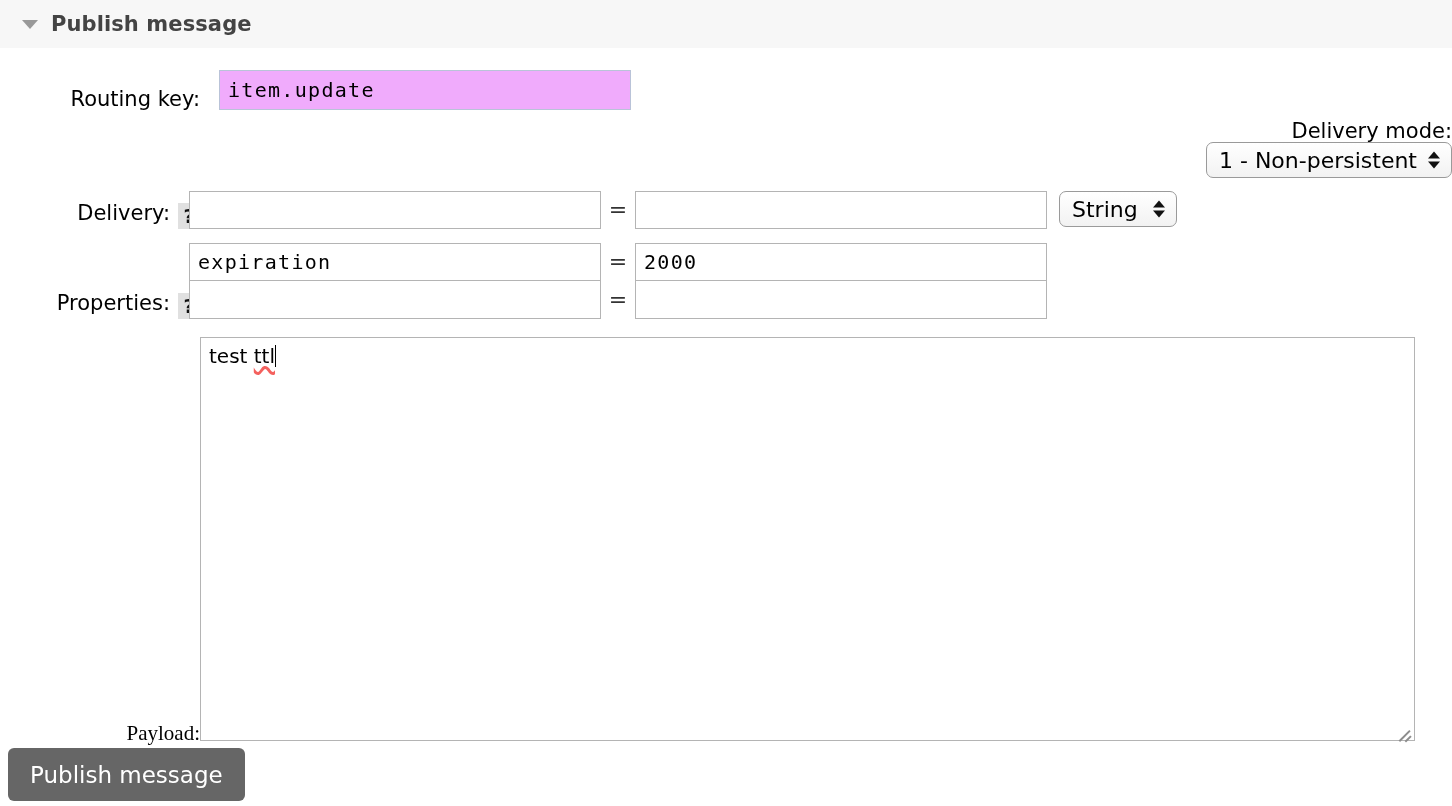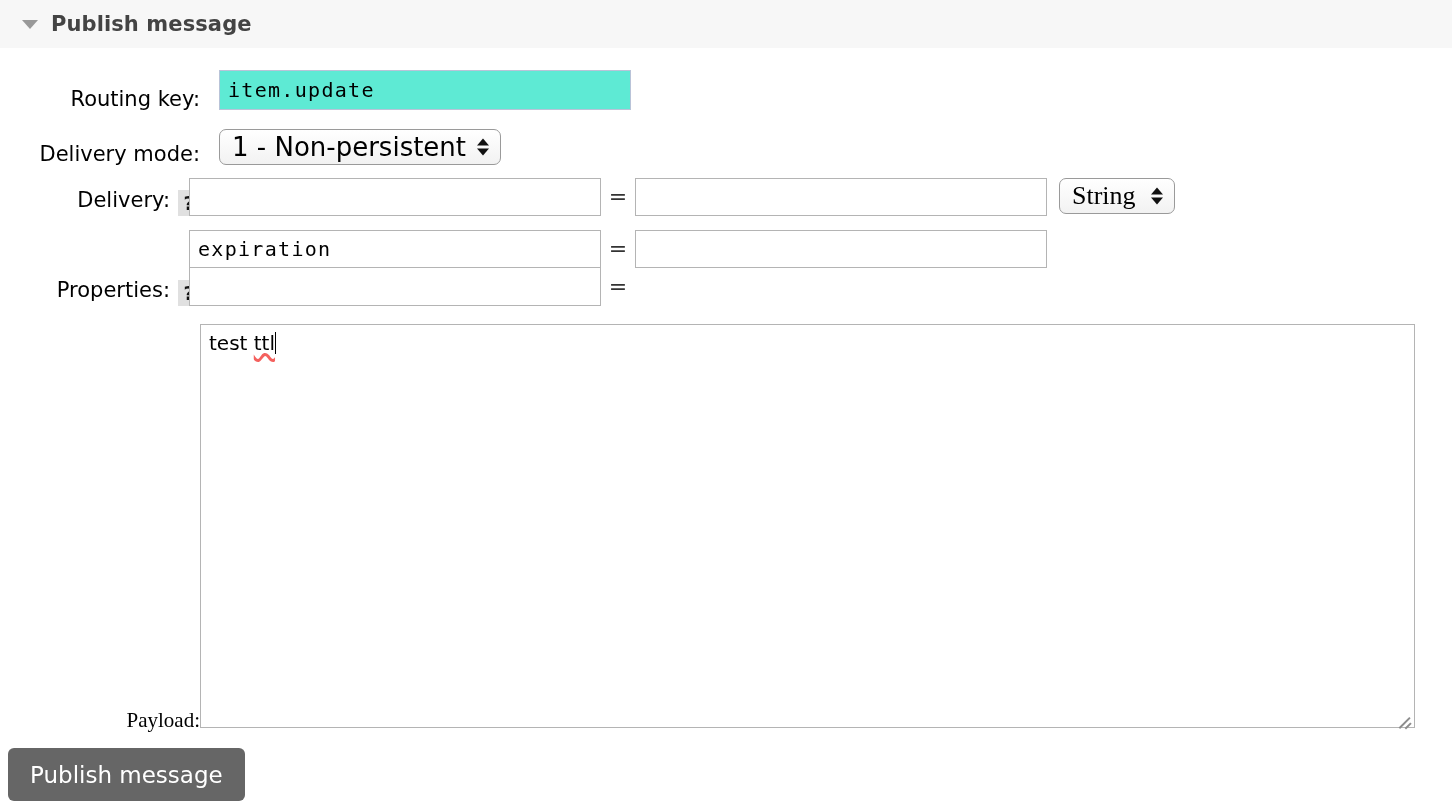--- a/index.html
+++ b/index.html
@@ -93,21 +93,21 @@
     color: #000;
     border: 1px solid #b4b4b4;
     background: #ffffff;
     padding: 2px 8px;
     outline: none;
     height: 38px;
   }
   .tinput.routing {
     width: 412px;
     height: 40px;
-    background: #5eead4;
+    background: #f0abfc;
     border-color: #b9c3d8;
     letter-spacing: 1.3px;
   }
   .tinput.kv-key {
     width: 412px;
     letter-spacing: 1.3px;
   }
   .tinput.kv-val {
     width: 412px;
     letter-spacing: 1.3px;
@@ -125,21 +125,21 @@
   .nselect {
     position: relative;
     display: inline-flex;
     align-items: center;
     box-sizing: border-box;
     height: 36px;
     border: 1px solid #9a9a9a;
     border-radius: 7px;
     background: linear-gradient(#ffffff, #f2f2f2);
     padding: 0 34px 0 12px;
-    font-size: 26px;
+    font-size: 22px;
     color: #000;
     cursor: pointer;
     white-space: nowrap;
   }
   .nselect .arrows {
     position: absolute;
     right: 11px;
     top: 50%;
     transform: translateY(-50%);
     display: flex;
@@ -250,21 +250,21 @@
 
 <div class="form">
 
   <div class="row" style="margin-top:22px;">
     <div class="label">Routing key:</div>
     <div style="margin-left:19px;">
       <input class="tinput routing" type="text" value="item.update" style="">
     </div>
   </div>
 
-  <div class="row" style="margin-top:19px;">
+  <div class="row" style="margin-top:11px;flex-direction:column;">
     <div class="label">Delivery mode:</div>
     <div style="margin-left:19px;">
       <div class="nselect">
         <span>1 - Non-persistent</span>
         <span class="arrows">
           <i class="up"></i>
             <i class="dn"></i>
         </span>
       </div>
     </div>
@@ -275,21 +275,21 @@
       <span>Delivery:</span><span class="help-badge">?</span>
     </div>
     <div style="margin-left:-11px; display:flex; align-items:flex-start;">
       <div class="kv-stack">
         <input class="tinput kv-key" type="text" value="" style="">
       </div>
       <div class="eq">=</div>
       <div class="kv-stack">
         <input class="tinput kv-val" type="text" value="" style="">
       </div>
-      <div style="margin-left:12px;font-family:Liberation Serif, serif;">
+      <div style="margin-left:12px;">
         <div class="nselect" style="padding-right:38px;">
           <span>String</span>
           <span class="arrows">
             <i class="up"></i>
               <i class="dn"></i>
           </span>
         </div>
       </div>
     </div>
   </div>
@@ -301,20 +301,21 @@
     <div style="margin-left:-11px; display:flex; align-items:flex-start;">
       <div class="kv-stack">
         <input class="tinput kv-key" type="text" value="expiration" style="">
         <input class="tinput kv-key" type="text" value="" style="">
       </div>
       <div style="display:flex; flex-direction:column;">
         <div class="eq">=</div>
         <div class="eq">=</div>
       </div>
       <div class="kv-stack">
+        <input class="tinput kv-val" type="text" value="2000" style="">
         <input class="tinput kv-val" type="text" value="" style="">
       </div>
     </div>
   </div>
 
   <div class="row" style="margin-top:18px;">
     <div class="label" style="line-height:1.1;font-family:Liberation Serif, serif;">Payload:</div>
     <div style="" class="payload-wrap">
       <textarea class="payload" spellcheck="false" style=""></textarea>
       <div class="payload-text"><span>test </span><span class="misspell">ttl</span><span class="caret"></span></div>

